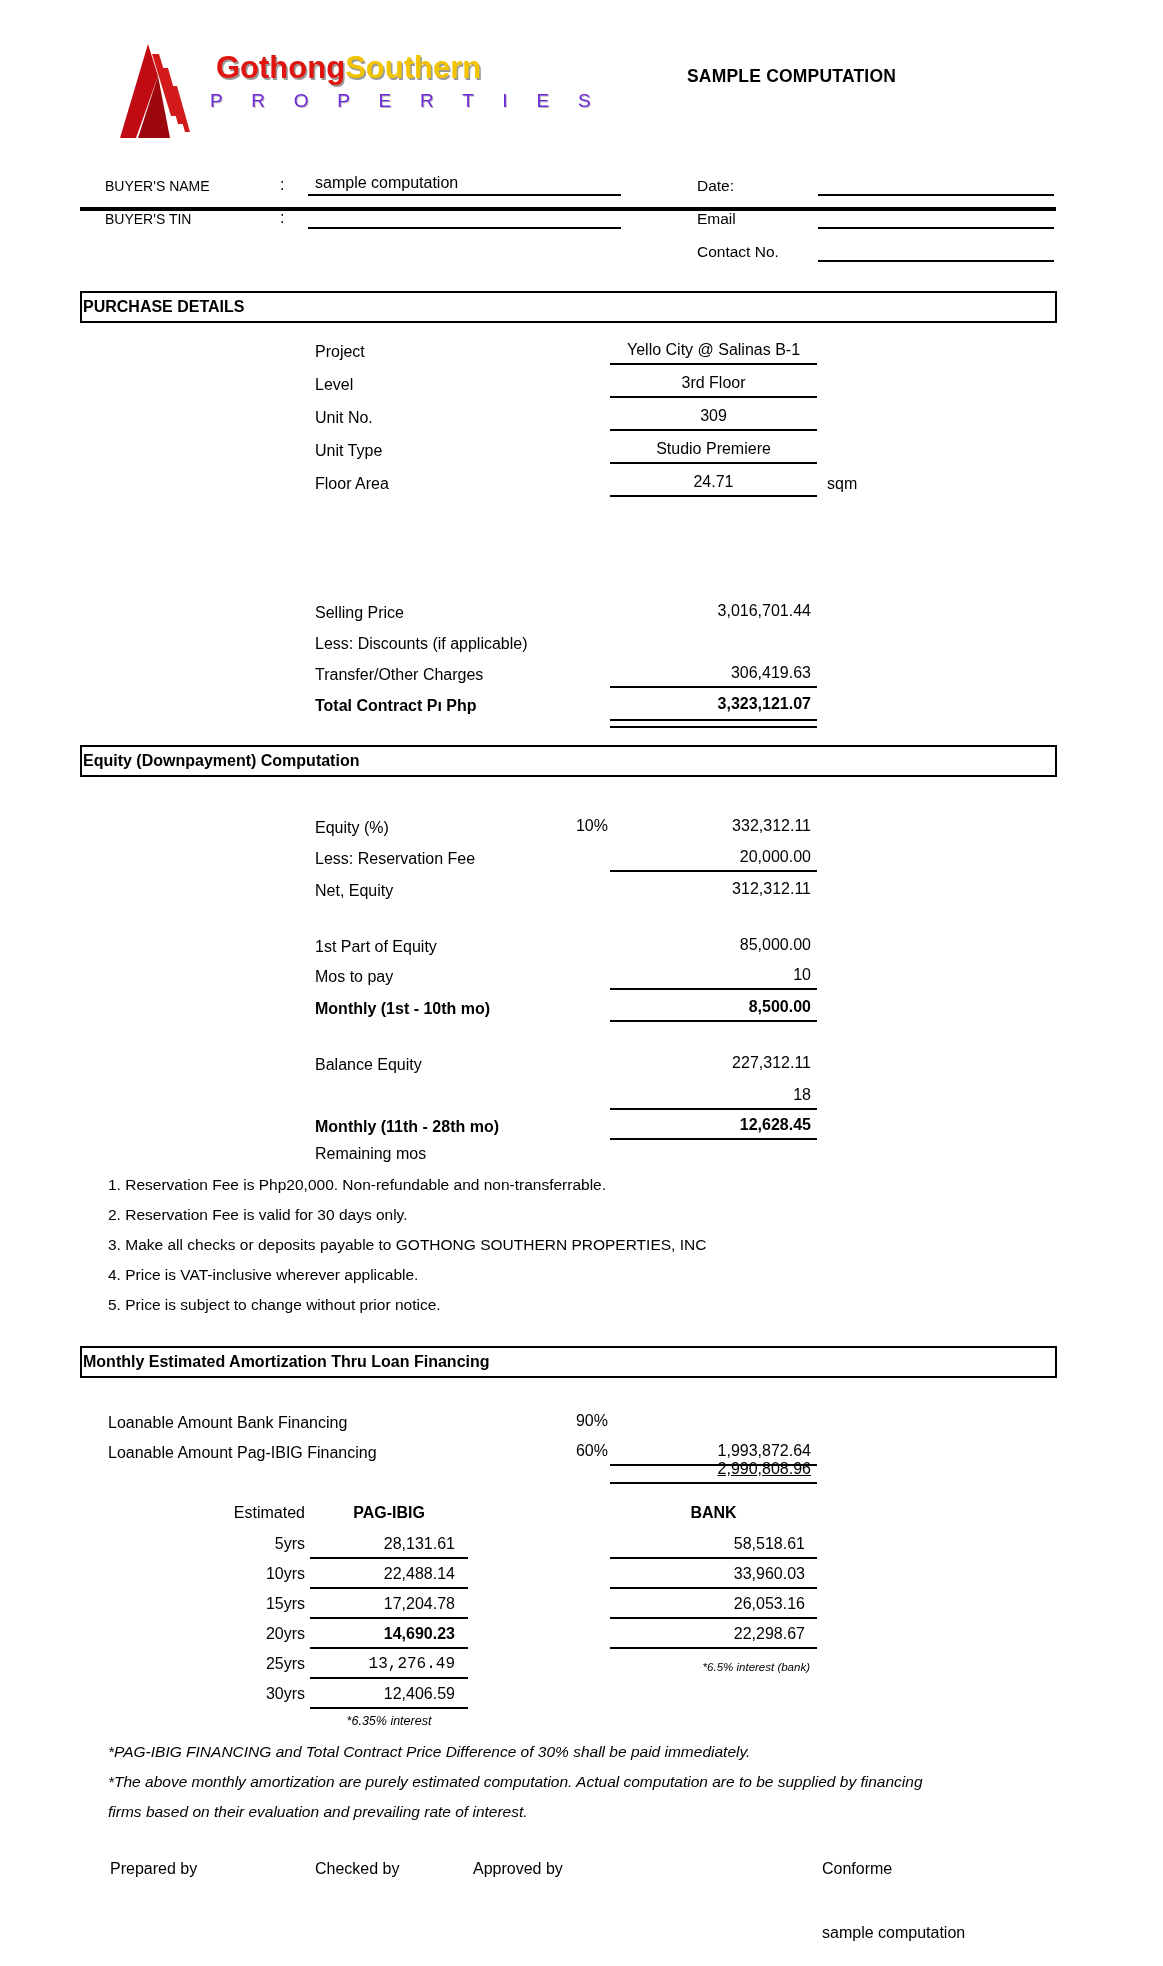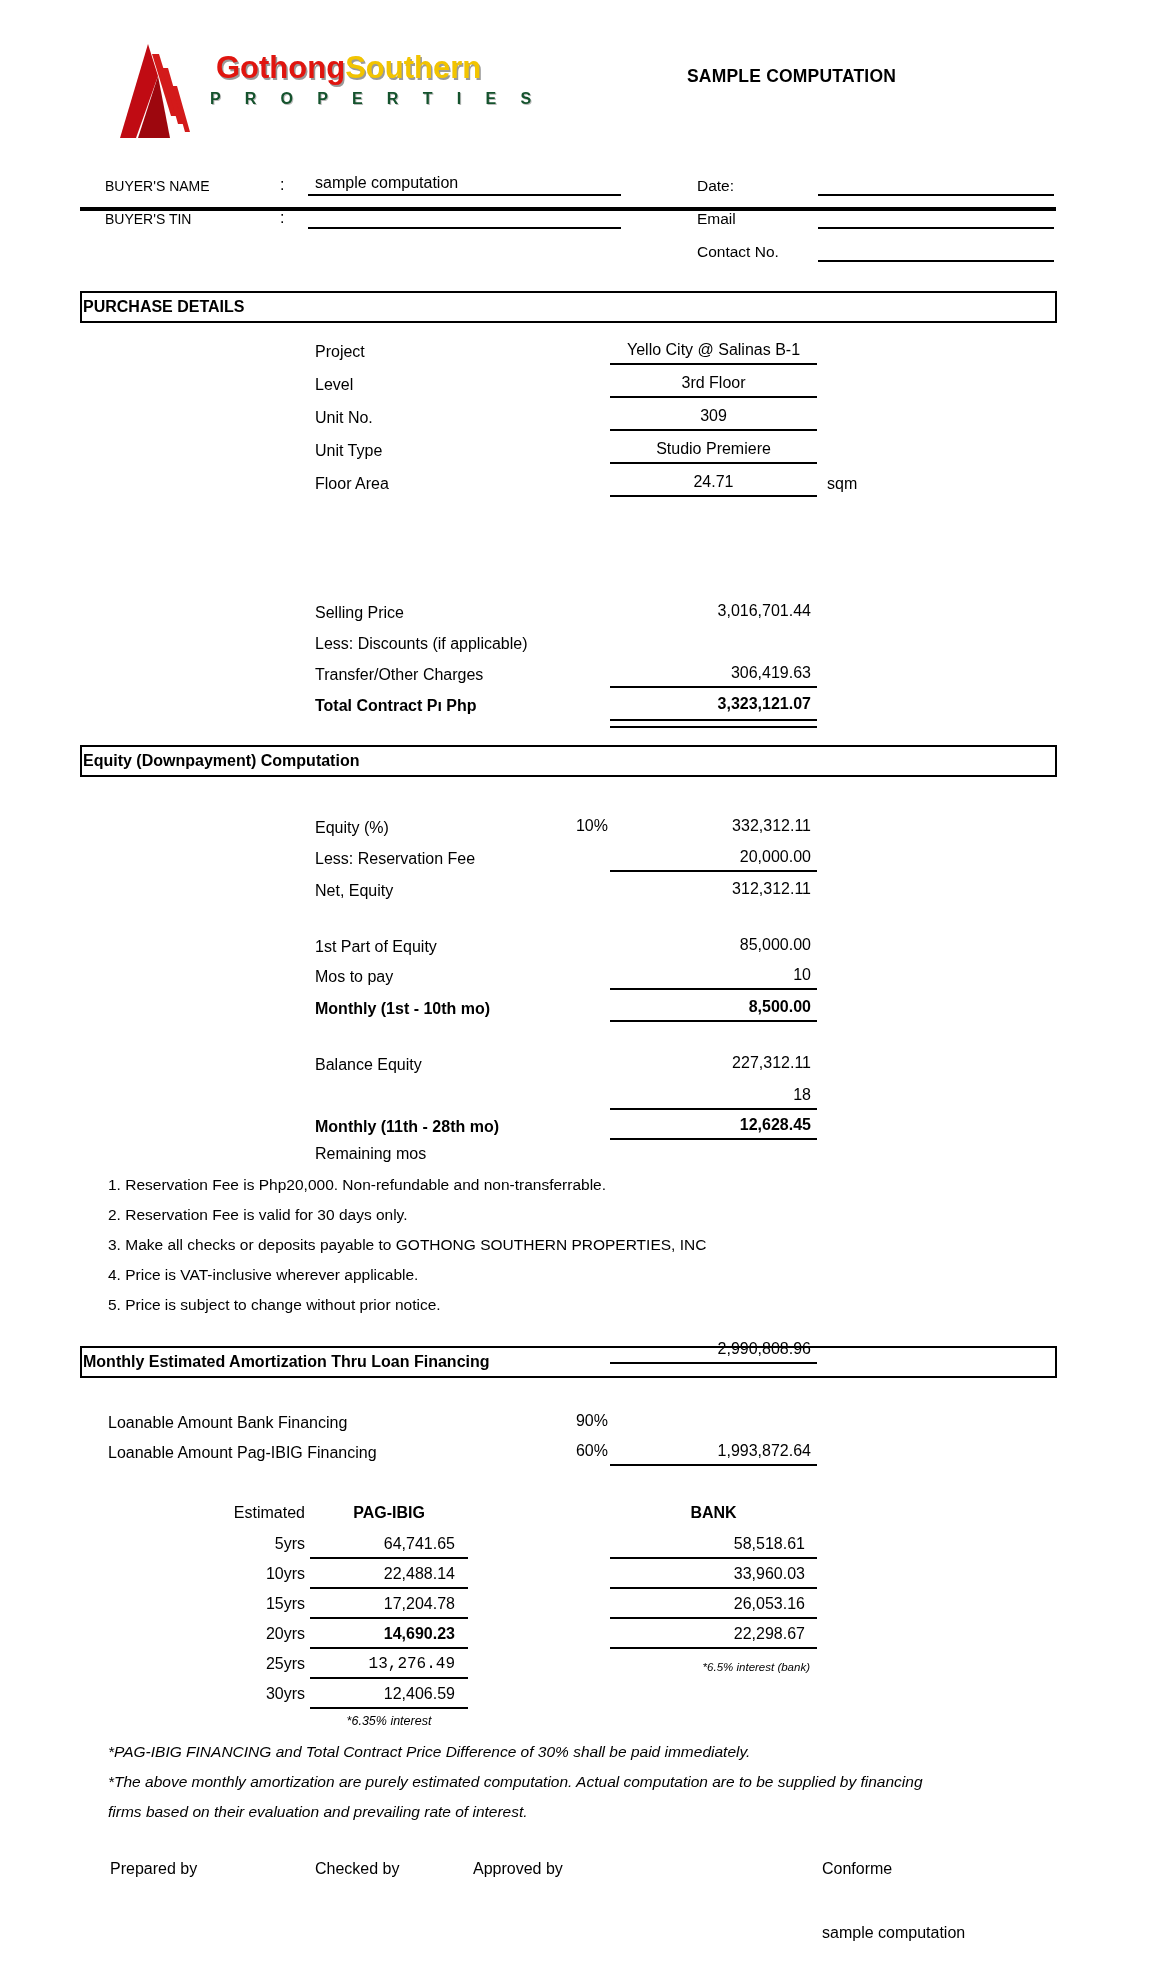--- a/index.html
+++ b/index.html
@@ -23,21 +23,21 @@
   .pct{left:540px;width:68px;height:22px;text-align:right;font-size:16px;}
   .dbl{left:610px;width:207px;height:5px;border-top:2px solid #000;border-bottom:2px solid #000;}
   .lbl-main{left:315px;font-size:16px;line-height:22px;}
   .yearcell{left:205px;width:100px;height:22px;text-align:right;font-size:16px;}
   .pagcell{left:310px;width:145px;height:22px;text-align:right;font-size:16px;padding-right:13px;}
   .bankcell{left:610px;width:195px;height:22px;text-align:right;font-size:16px;padding-right:12px;}
   .logo-main{font-size:31px;font-weight:bold;line-height:31px;letter-spacing:0px;
              text-shadow:1.5px 1.5px 0 #9a9a9a;}
   .logo-red{color:#e0150f;}
   .logo-yellow{color:#f2c400;}
-  .logo-sub{font-size:16px;font-weight:bold;color:#14532d;letter-spacing:0.62em;
+  .logo-sub{font-size:19px;font-weight:normal;color:#6d28d9;letter-spacing:0.62em;
             text-shadow:1px 1px 0 #bbb;}
   .title{font-size:17.5px;font-weight:bold;letter-spacing:0.2px;}
 </style>
 </head>
 <body>
 
 <div class="page">
 
   <div class="abs" style="left:118px;top:42px;width:78px;height:96px;">
     <svg width="78" height="96" viewBox="0 0 78 96">
@@ -138,32 +138,32 @@
   <div class="abs t15" style="left:108px;top:1174px;">1. Reservation Fee is Php20,000. Non-refundable and non-transferrable.</div>
   <div class="abs t15" style="left:108px;top:1204px;">2. Reservation Fee is  valid for 30 days only.</div>
   <div class="abs t15" style="left:108px;top:1234px;">3. Make all checks or deposits payable to GOTHONG SOUTHERN PROPERTIES, INC</div>
   <div class="abs t15" style="left:108px;top:1264px;">4. Price is VAT-inclusive wherever applicable.</div>
   <div class="abs t15" style="left:108px;top:1294px;">5. Price is subject to change without prior notice.</div>
 
   <div class="abs secbox" style="top:1346px;">Monthly Estimated Amortization Thru Loan Financing</div>
 
   <div class="abs t16" style="left:108px;top:1412px;">Loanable Amount Bank Financing</div>
   <div class="abs pct" style="top:1412px;">90%</div>
-  <div class="abs valcell right u" style="top:1340px;">2,990,808.96</div>
+  <div class="abs valcell right u" style="top:1460px;text-decoration:underline;">2,990,808.96</div>
 
   <div class="abs t16" style="left:108px;top:1442px;">Loanable Amount Pag-IBIG Financing</div>
   <div class="abs pct" style="top:1442px;">60%</div>
   <div class="abs valcell right u" style="top:1442px;">1,993,872.64</div>
 
   <div class="abs yearcell" style="top:1504px;">Estimated</div>
   <div class="abs b" style="left:310px;top:1504px;width:158px;text-align:center;font-size:16px;">PAG-IBIG</div>
   <div class="abs b" style="left:610px;top:1504px;width:207px;text-align:center;font-size:16px;">BANK</div>
 
   <div class="abs yearcell" style="top:1535px;">5yrs</div>
-  <div class="abs pagcell u" style="top:1535px;">64,741.65</div>
+  <div class="abs pagcell u" style="top:1535px;">28,131.61</div>
   <div class="abs bankcell u" style="top:1535px;">58,518.61</div>
 
   <div class="abs yearcell" style="top:1565px;">10yrs</div>
   <div class="abs pagcell u" style="top:1565px;">22,488.14</div>
   <div class="abs bankcell u" style="top:1565px;">33,960.03</div>
 
   <div class="abs yearcell" style="top:1595px;">15yrs</div>
   <div class="abs pagcell u" style="top:1595px;">17,204.78</div>
   <div class="abs bankcell u" style="top:1595px;">26,053.16</div>
 

